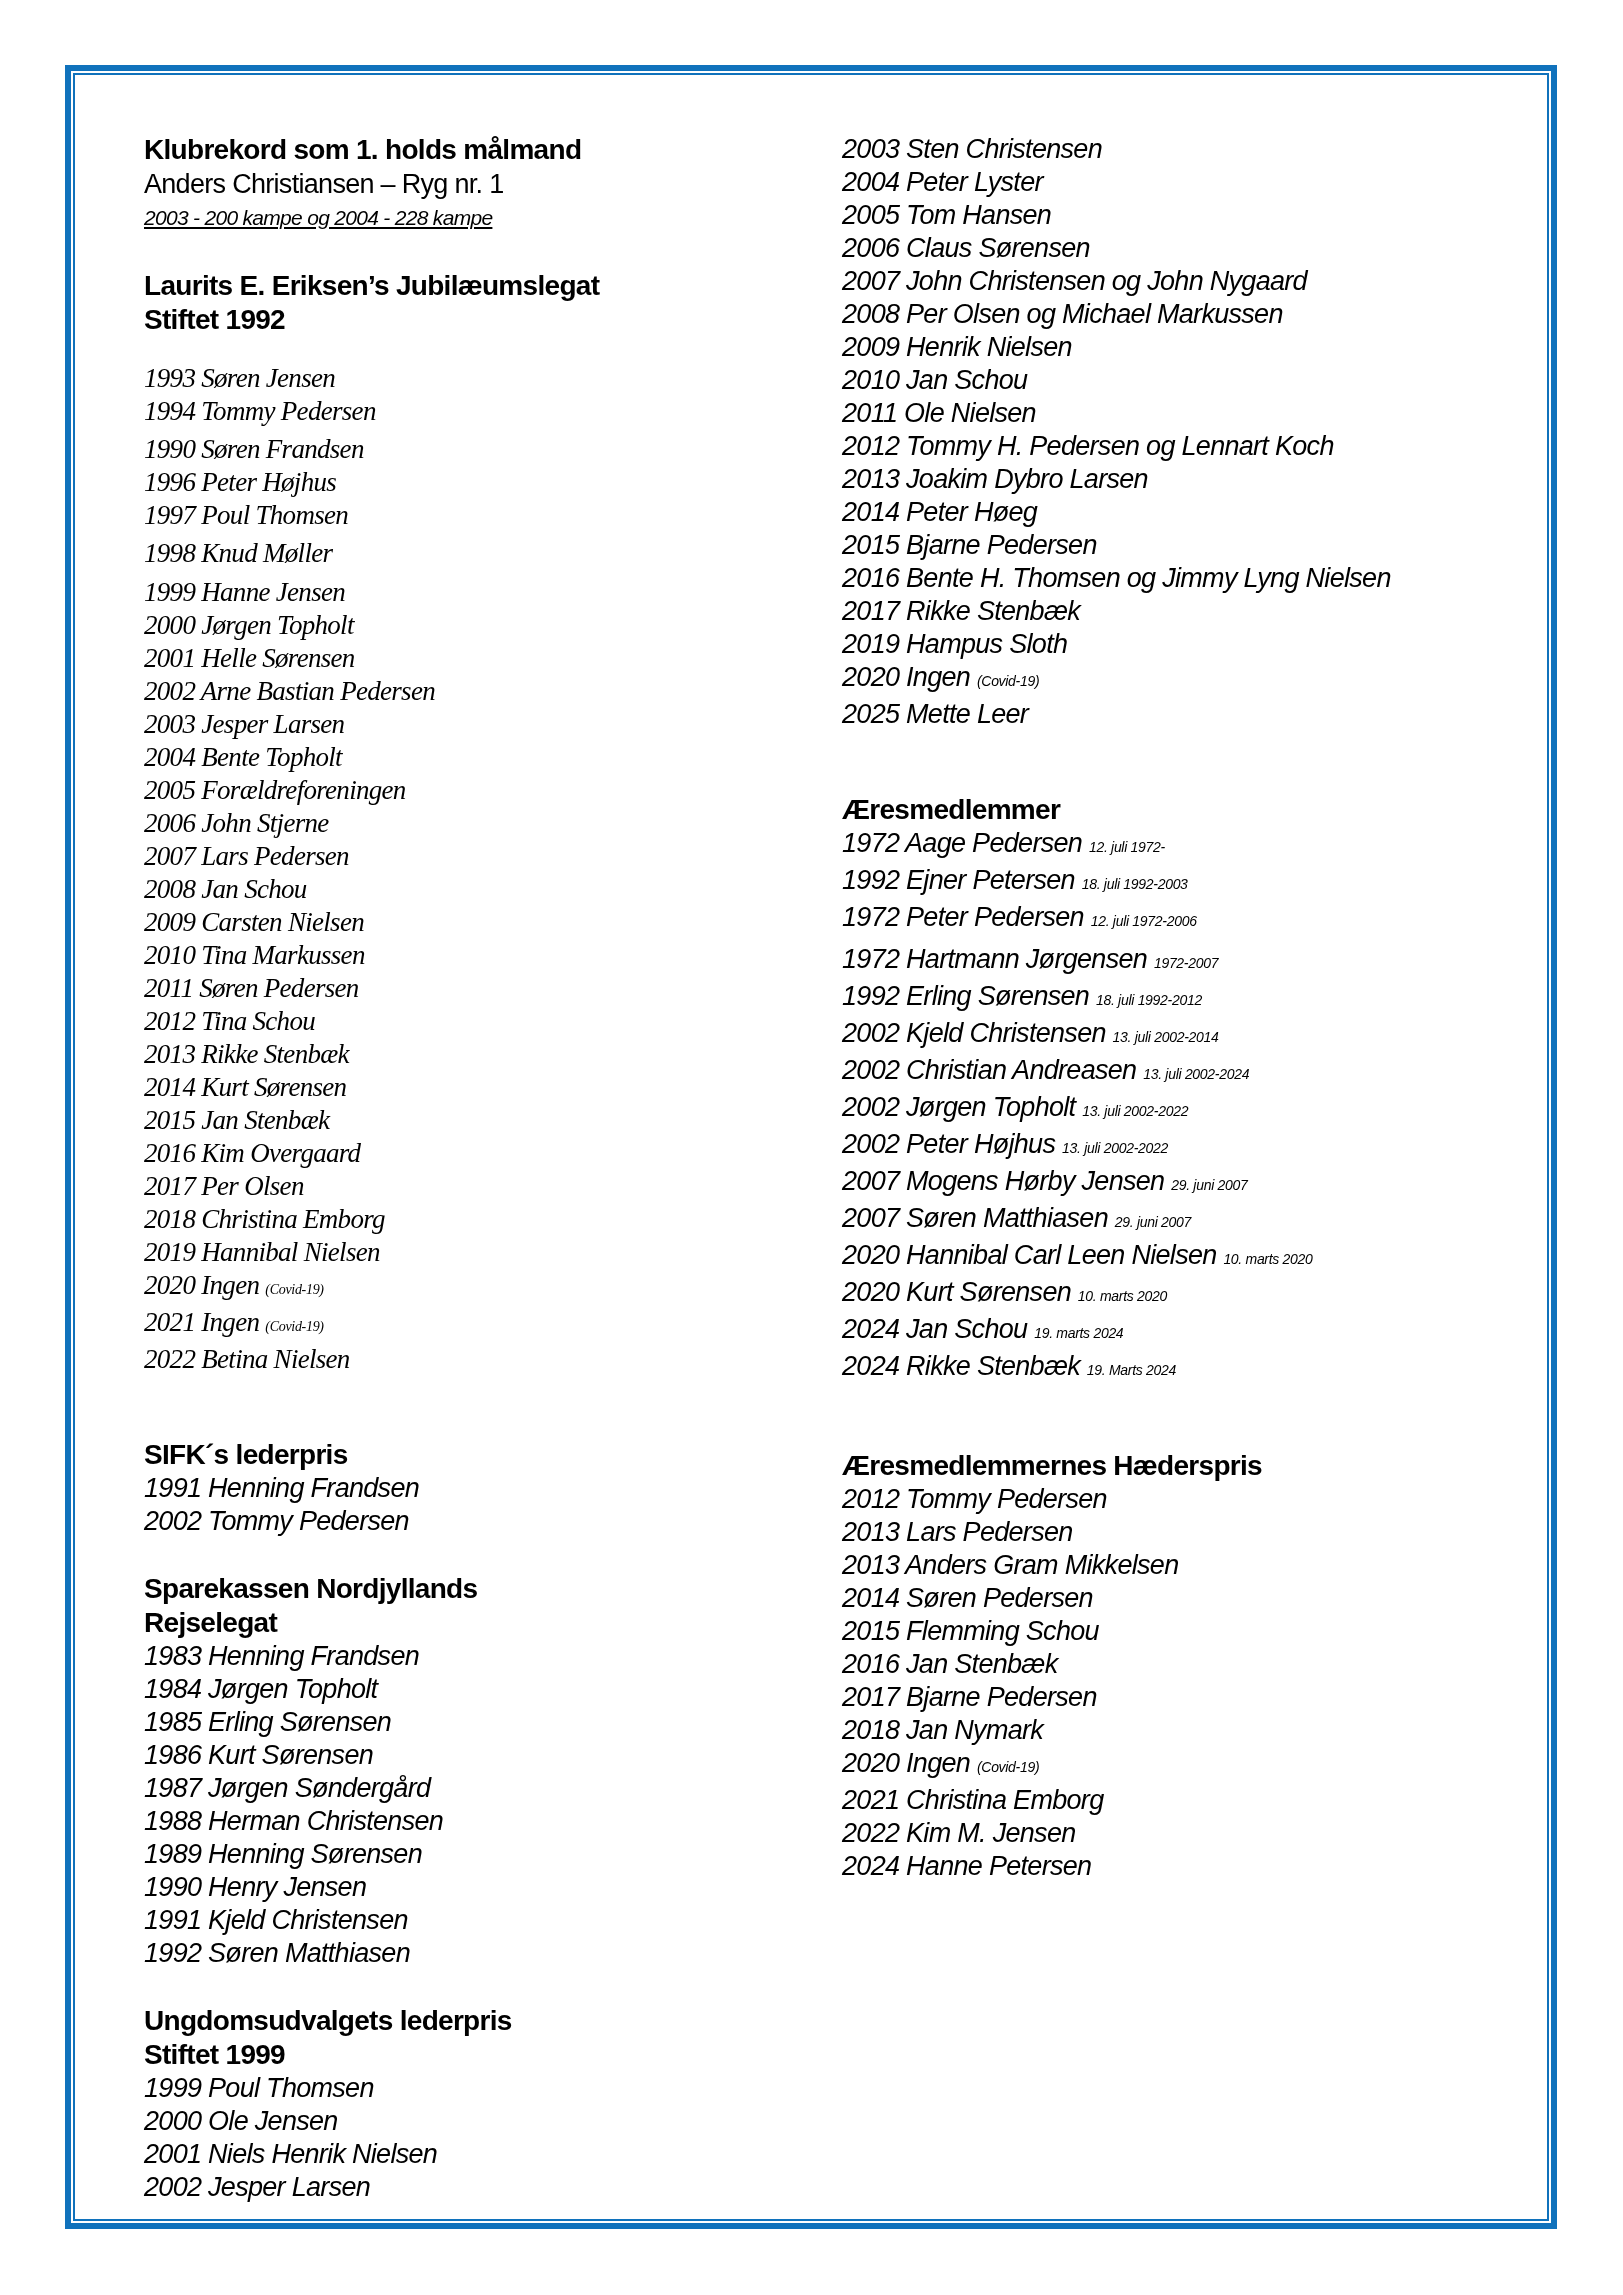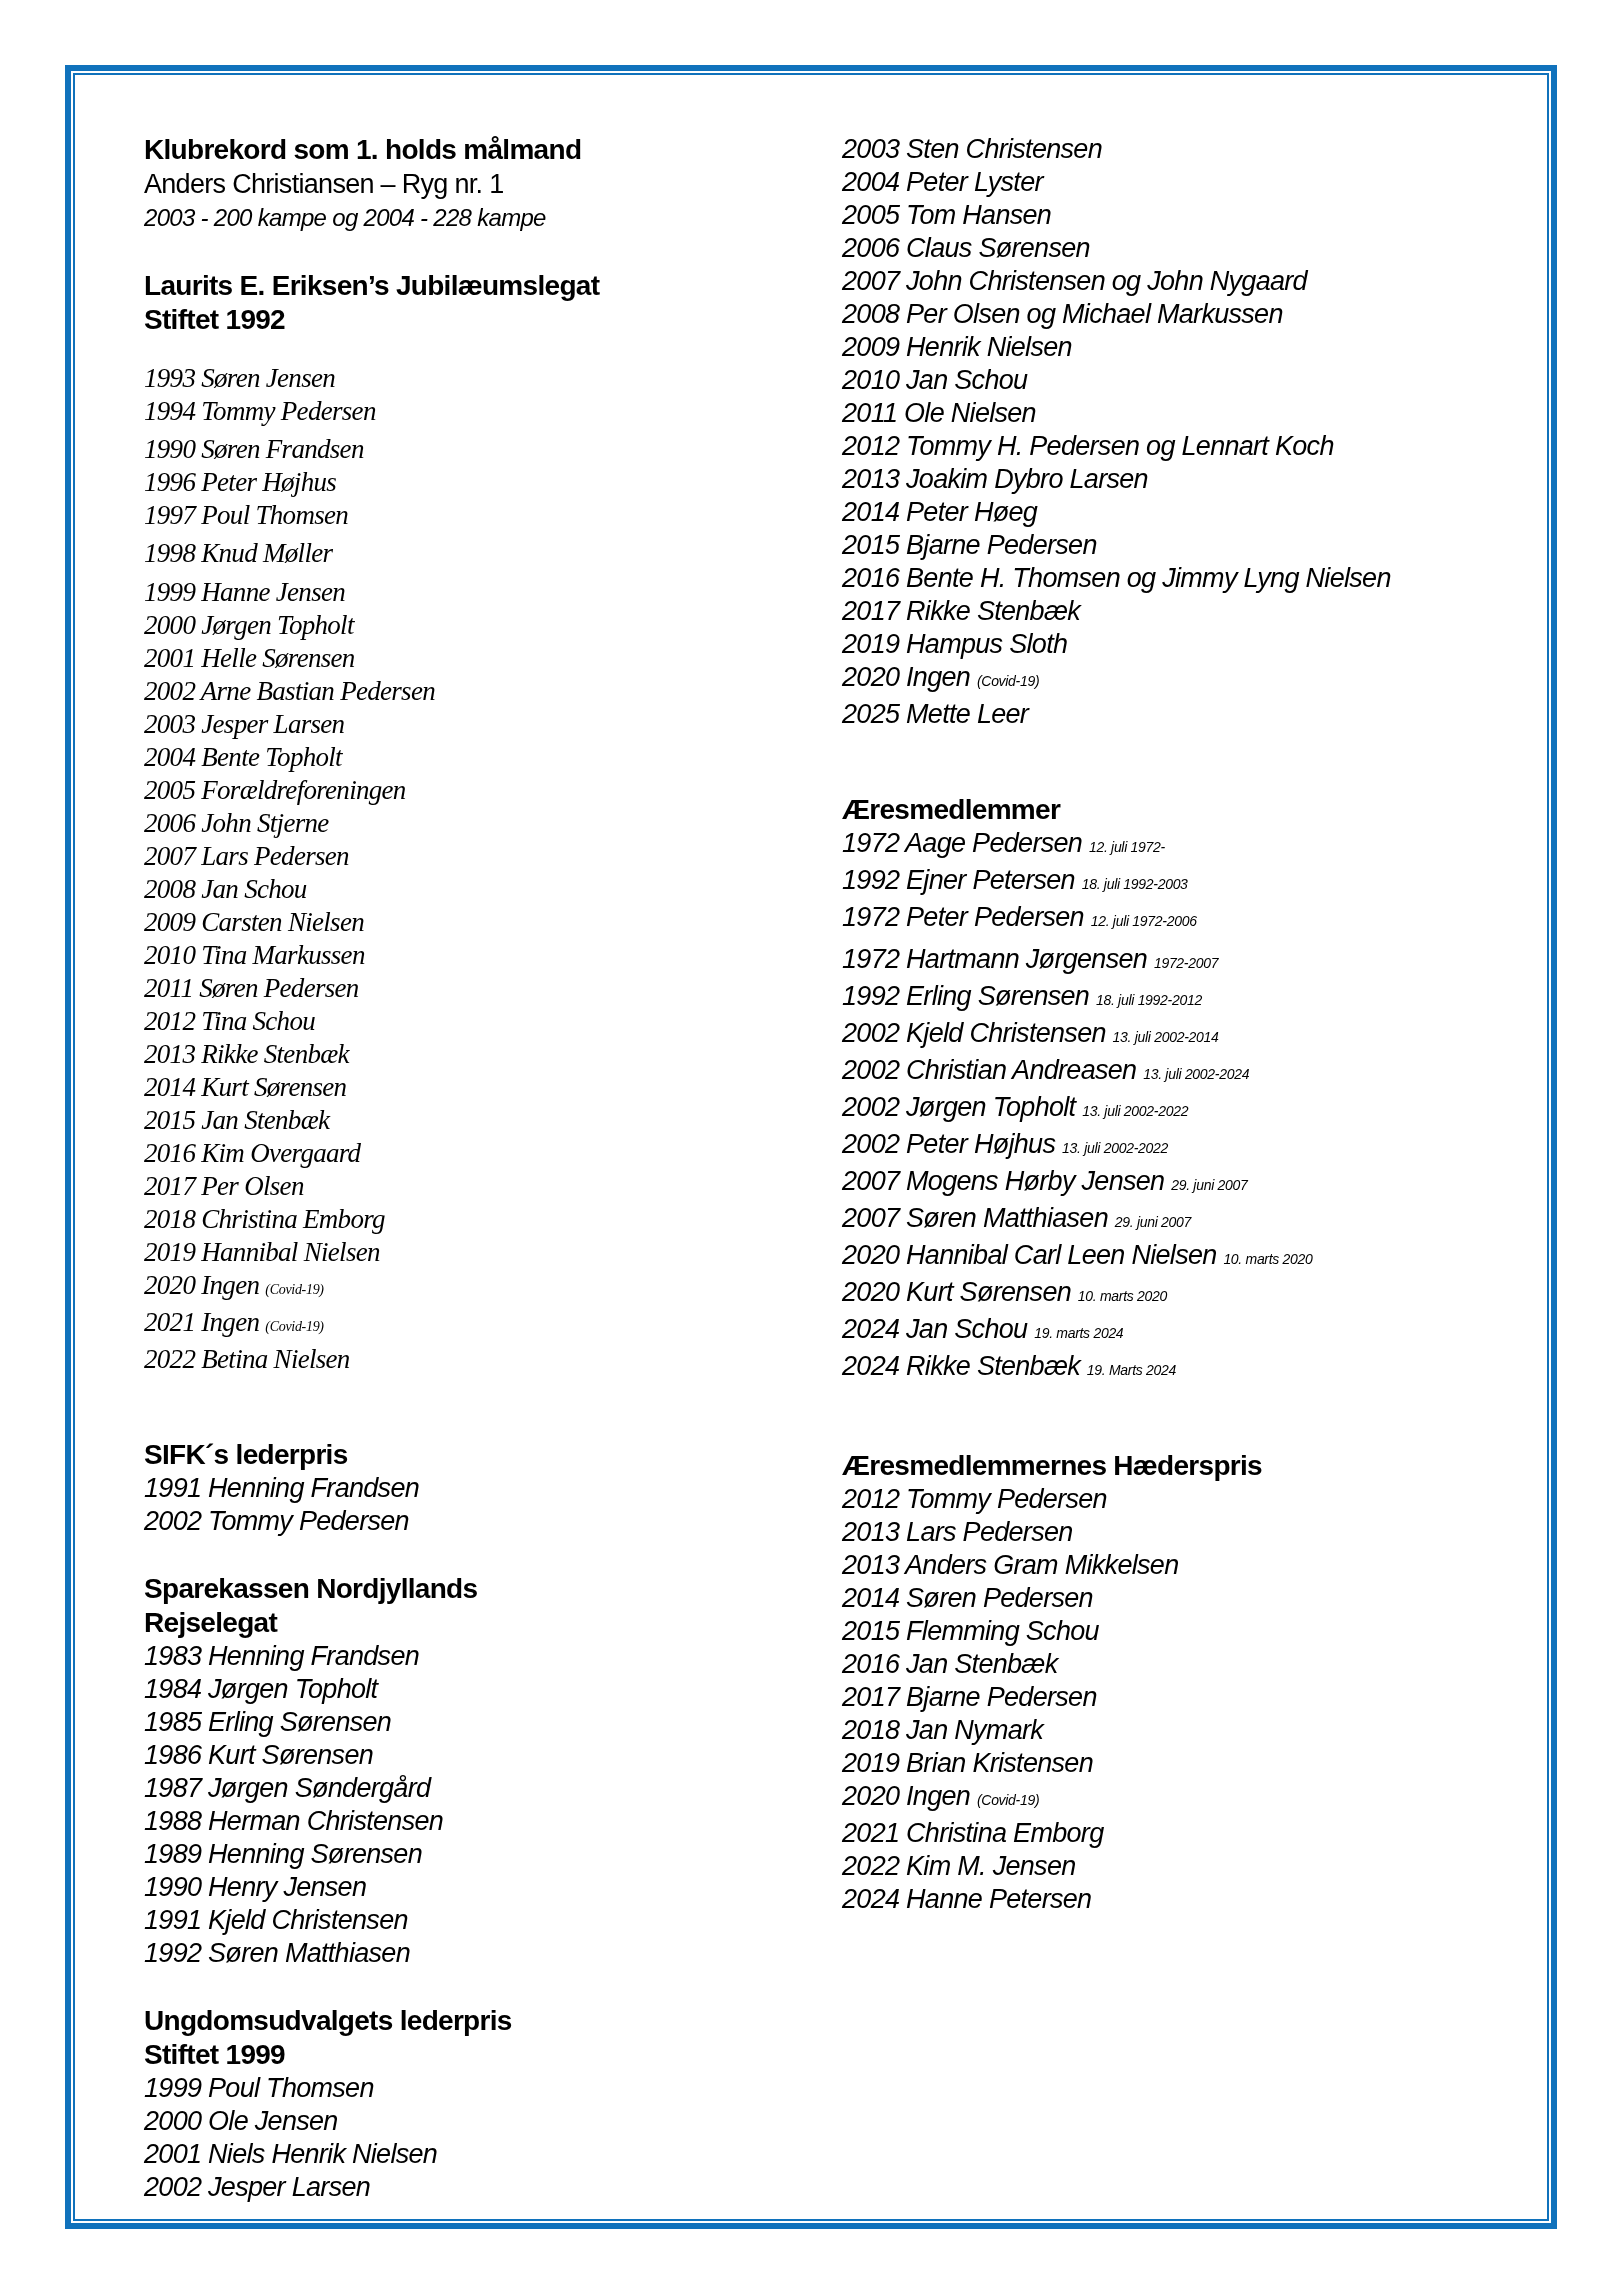--- a/index.html
+++ b/index.html
@@ -50,24 +50,25 @@
   }
   .r {
     font-style: normal;
     font-size: 27px;
     line-height: 34px;
     letter-spacing: -0.7px;
     white-space: nowrap;
   }
   .i {
     font-style: italic;
-    font-size: 24px;
+    font-size: 21px;
     line-height: 34px;
     letter-spacing: -0.7px;
     white-space: nowrap;
+    text-decoration: underline;
   }
   ul.entries {
     list-style: none;
     margin: 0;
     padding: 0;
   }
   ul.entries li {
     font-style: italic;
     font-size: 27px;
     line-height: 33px;
@@ -221,21 +222,20 @@
           <div class="h">Æresmedlemmernes Hæderspris</div>
           <ul class="entries">
               <li><span class="t">2012 Tommy Pedersen</span></li>
               <li><span class="t">2013 Lars Pedersen</span></li>
               <li><span class="t">2013 Anders Gram Mikkelsen</span></li>
               <li><span class="t">2014 Søren Pedersen</span></li>
               <li><span class="t">2015 Flemming Schou</span></li>
               <li><span class="t">2016 Jan Stenbæk</span></li>
               <li><span class="t">2017 Bjarne Pedersen</span></li>
               <li><span class="t">2018 Jan Nymark</span></li>
-              <li><span class="t">2019 Brian Kristensen</span></li>
               <li><span class="t">2020 Ingen</span> <span class="n">(Covid-19)</span></li>
               <li><span class="t">2021 Christina Emborg</span></li>
               <li><span class="t">2022 Kim M. Jensen</span></li>
               <li><span class="t">2024 Hanne Petersen</span></li>
             </ul>
         </div>
 
       </div>
 
     </div>

